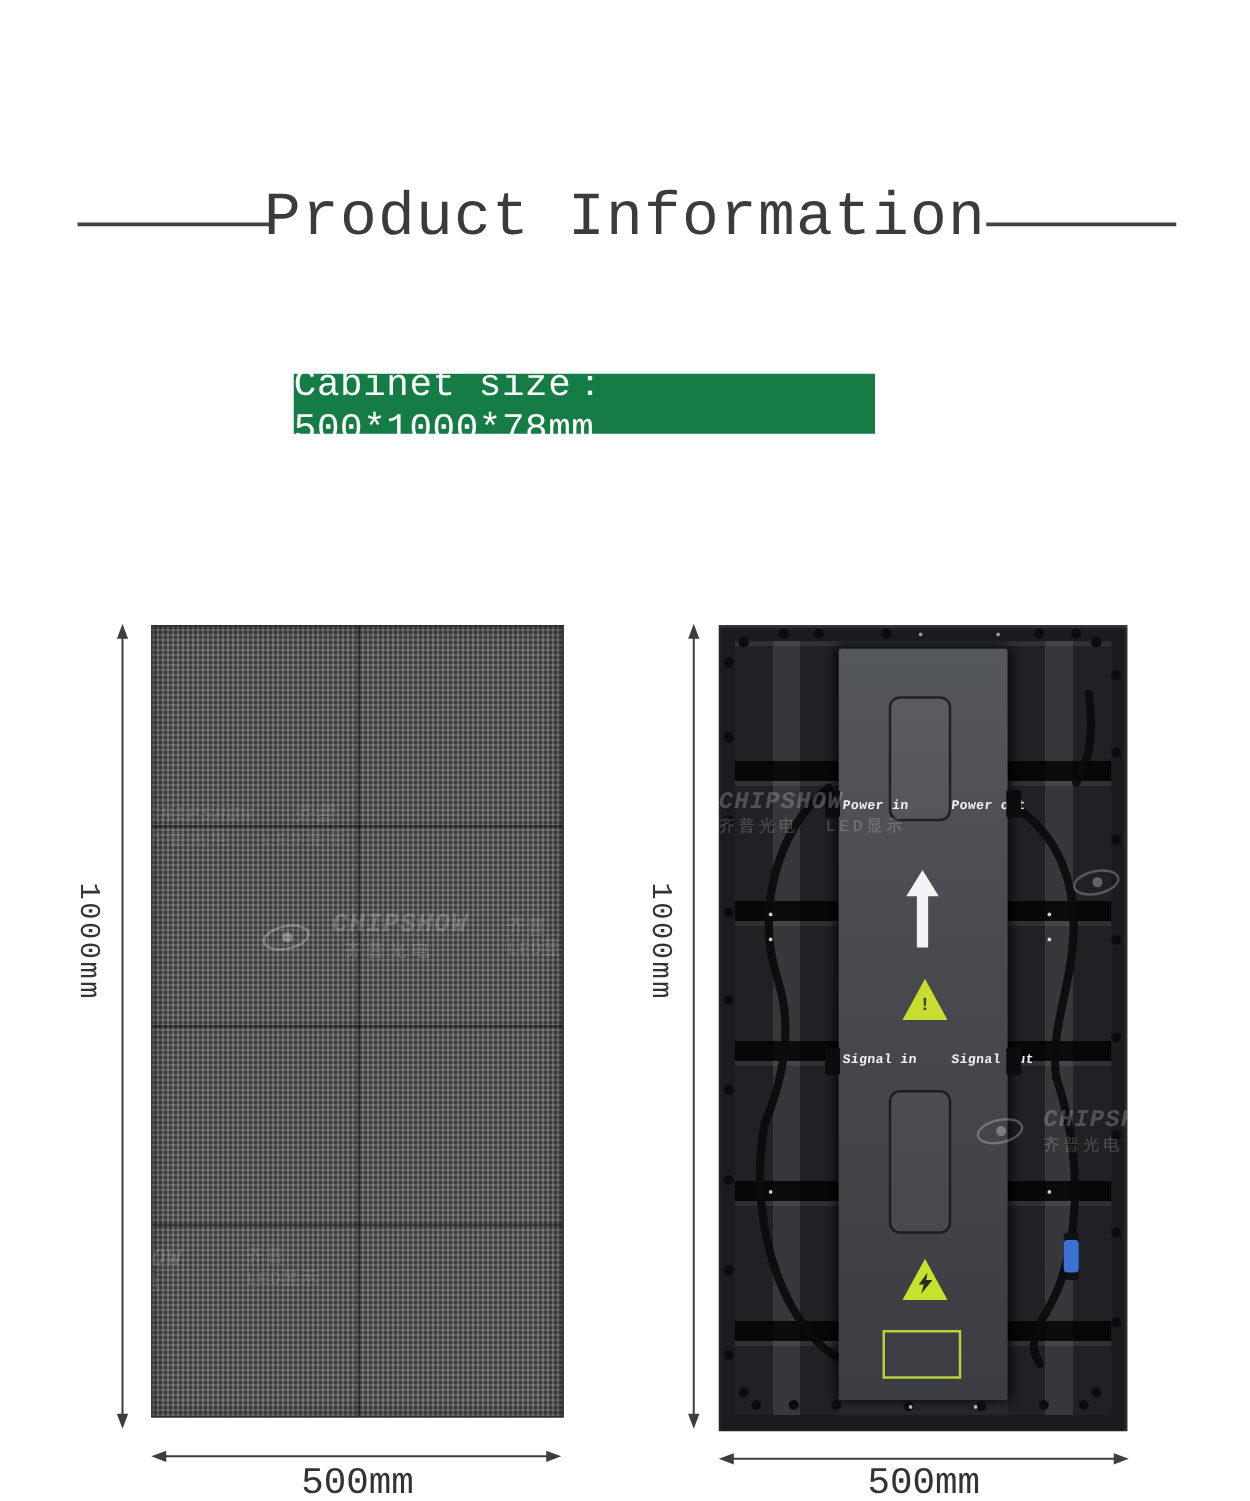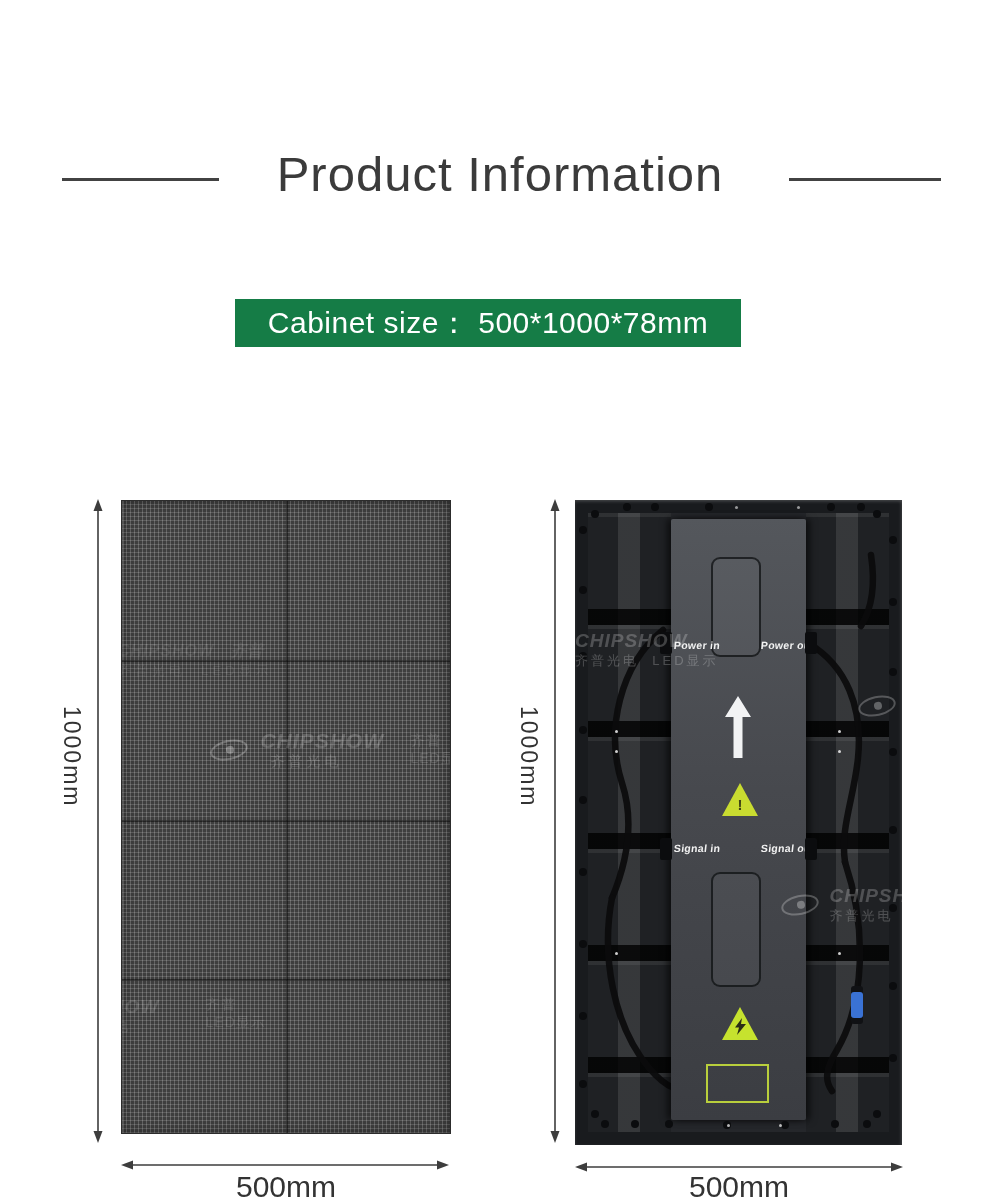--- a/index.html
+++ b/index.html
@@ -1,28 +1,28 @@
 <!DOCTYPE html>
 <html><head>
 <meta charset="utf-8">
 <style>
   * { margin:0; padding:0; box-sizing:border-box; }
   html,body { background:#ffffff; }
   body { font-family:"Liberation Sans", sans-serif; }
-  .page { position:relative; width:1000px; height:1201px; background:#fff; overflow:hidden; margin:0 auto; }
+  .page { position:relative; width:1000px; height:1201px; background:#fff; overflow:hidden; margin:0 auto;font-family:Liberation Mono, monospace; }
 
   
   .title { position:absolute; left:0; right:0; top:146px; text-align:center;
            font-size:49px; color:#3b3b3b; letter-spacing:1px; font-weight:400; }
   .title-line { position:absolute; top:178px; height:3px; background:#424242; }
   .title-line.left  { left:62px;  width:157px; }
   .title-line.right { left:789px; width:152px; }
 
   
-  .banner { position:absolute; left:235px; top:299px; width:506px; height:48px;
+  .banner { position:absolute; left:235px; top:299px; width:465px; height:48px;
             background:#157c46; color:#fff; font-size:30px;
             display:flex; align-items:center; justify-content:center; letter-spacing:.5px; }
 
   
   .dim-v { position:absolute; width:16px; height:648px; }
   .dim-h { position:absolute; width:332px; height:16px; }
   .dim-label-v { position:absolute; writing-mode:vertical-rl; font-size:23px; color:#333;
                  letter-spacing:2px; }
   .dim-label-h { position:absolute; font-size:30px; color:#333; text-align:center; width:330px; }
 

